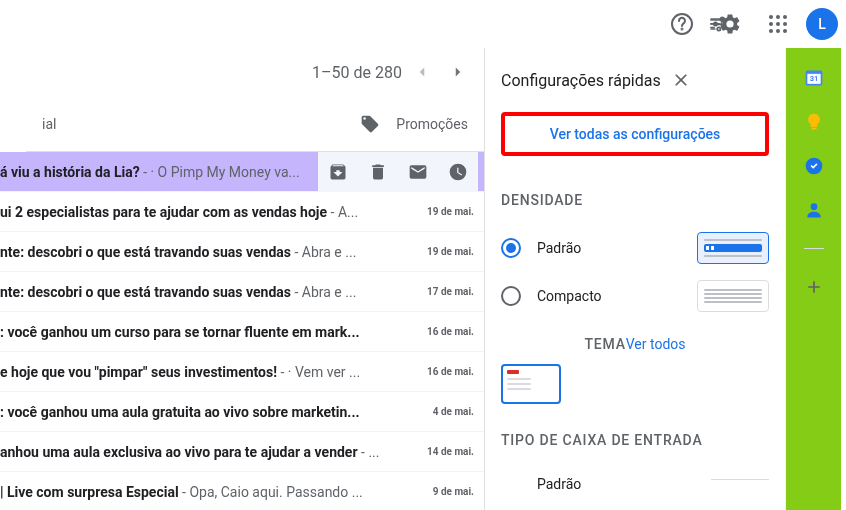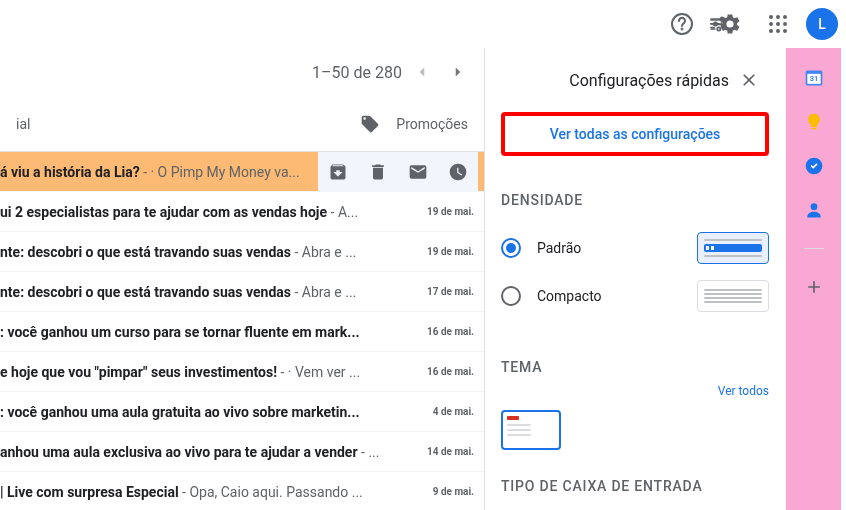--- a/index.html
+++ b/index.html
@@ -9,61 +9,61 @@
 .search-area { flex: 1; display: flex; align-items: center; justify-content: flex-end; padding-right: 100px; }
 .search-options { width: 24px; height: 24px; color: #5f6368; cursor: pointer; }
 .top-right { position: absolute; right: 8px; top: 0; height: 48px; display: flex; align-items: center; gap: 8px; }
 .icon-btn { width: 40px; height: 40px; border-radius: 50%; display: flex; align-items: center; justify-content: center; color: #5f6368; cursor: pointer; }
 .avatar { width: 32px; height: 32px; border-radius: 50%; background: #1a73e8; color: #fff; display: flex; align-items: center; justify-content: center; font-size: 14px; font-weight: 500; }
 
 .main { display: flex; height: 462px; }
 .email-col { width: 485px; border-right: 1px solid #e0e0e0; display: flex; flex-direction: column; }
 .toolbar-row { height: 48px; display: flex; align-items: center; justify-content: flex-end; padding-right: 10px; color: #5f6368; font-size: 16px; gap: 4px; }
 .nav-arrow { width: 32px; height: 32px; display: flex; align-items: center; justify-content: center; border-radius: 50%; cursor: pointer; color: #757575; }
-.tabs-row { height: 56px; display: flex; align-items: center; padding: 0 16px; border-bottom: 1px solid #e0e0e0; }
+.tabs-row { height: 56px; display: flex; align-items: center; padding: 0 16px; border-bottom: 1px solid #e0e0e0; margin-left: 26px; }
 .tab { display: flex; align-items: center; gap: 16px; color: #5f6368; font-size: 14px; }
 .tab-partial { margin-right: auto; }
 .email-list { flex: 1; overflow: hidden; }
 .email-row { height: 40px; display: flex; align-items: center; padding: 0 10px 0 0; border-bottom: 1px solid #f1f3f4; font-size: 14px; color: #202124; position: relative; }
-.email-row.selected { background: #fdba74; }
+.email-row.selected { background: #c4b5fd; }
 .email-subject { flex: 1; white-space: nowrap; overflow: hidden; text-overflow: ellipsis; padding-right: 8px; }
 .email-subject .bold { font-weight: 700; color: #202124; }
 .email-subject .snippet { color: #5f6368; }
 .email-date { font-size: 10px; color: #5f6368; min-width: 62px; text-align: right; font-weight:700; }
 .row-actions { display: flex; gap: 0; position: absolute; right: 6px; background: #f2f6fc; }
 .row-action { width: 40px; height: 40px; display: flex; align-items: center; justify-content: center; color: #5f6368; cursor: pointer; }
 
 .settings-panel { width: 300px; padding: 0 16px; }
-.panel-header { height: 64px; display: flex; align-items: center; justify-content: flex-end; }
+.panel-header { height: 64px; display: flex; align-items: center; justify-content: flex-start; }
 .panel-title { font-size: 16px; color: #202124; }
 .close-btn { width: 40px; height: 40px; display:flex; align-items:center; justify-content:center; color:#5f6368; cursor:pointer; border-radius:50%; }
 .highlight-box { border: 4px solid #ff0000; border-radius: 4px; padding: 0; margin-bottom: 36px; }
 .see-all-btn { height: 36px; display:flex; align-items:center; justify-content:center; color:#1a73e8; font-size:14px; font-weight:500; cursor:pointer; }
 .section-label { font-size: 14px; font-weight: 500; letter-spacing: 0.8px; color:#5f6368; margin-bottom: 16px; }
 .density-row { display:flex; align-items:center; height:48px; gap:16px; }
 .radio { width:20px; height:20px; border:2px solid #5f6368; border-radius:50%; display:flex; align-items:center; justify-content:center; }
 .radio.checked { border-color:#1a73e8; }
 .radio.checked::after { content:''; width:10px; height:10px; background:#1a73e8; border-radius:50%; }
 .density-label { flex:1; font-size:14px; color:#202124; }
 .density-preview { width:72px; height:32px; border:1px solid #dadce0; border-radius:4px; display:flex; flex-direction:column; justify-content:center; padding:4px 6px; gap:3px; }
 .density-preview.selected { border-color:#1a73e8; background:#e8f0fe; }
 .pv-line { height:2px; background:#bdc1c6; border-radius:1px; }
 .pv-line.thick { height:8px; background:#1a73e8; border-radius:2px; display:flex; align-items:center; padding:0 2px; }
 .pv-box { width:3px; height:4px; background:#fff; margin-right:2px; }
-.theme-header { display:flex; align-items:center; justify-content:space-between; margin:16px 0 12px; }
-.see-all-link { color:#1a73e8; font-size:12px; cursor:pointer;margin-top:48px; }
+.theme-header { display:flex; align-items:center; justify-content:center; margin:16px 0 12px; }
+.see-all-link { color:#1a73e8; font-size:14px; cursor:pointer; }
 .theme-thumb { width:60px; height:40px; border:2px solid #1a73e8; border-radius:4px; background:#fff; position:relative; overflow:hidden; }
 .theme-thumb::before { content:''; position:absolute; left:4px; top:4px; width:12px; height:4px; background:#d93025; border-radius:1px; }
 .theme-thumb::after { content:''; position:absolute; left:4px; top:12px; width:24px; height:2px; background:#dadce0; border-radius:1px; box-shadow:0 5px 0 #dadce0, 0 10px 0 #dadce0; }
 .inbox-section { margin-top:28px; }
 .inbox-row { display:flex; align-items:center; padding-left:36px; height:40px; }
 .inbox-label { flex:1; font-size:14px; color:#202124; }
 .inbox-preview { width:58px; height:10px; border-top:1px solid #dadce0; }
 
-.side-rail { width: 56px; background:#f9a8d4; border-left:1px solid #f1f3f4; display:flex; flex-direction:column; align-items:center; padding-top:20px; gap:24px; }
+.side-rail { width: 56px; background:#84cc16; border-left:1px solid #f1f3f4; display:flex; flex-direction:column; align-items:center; padding-top:20px; gap:24px; }
 .rail-icon { width:20px; height:20px; display:flex; align-items:center; justify-content:center; cursor:pointer; }
 .rail-divider { width:20px; height:1px; background:#dadce0; margin:4px 0; }
 
 svg { display:block; }
 </style>
 </head>
 <body>
 
 <div class="topbar">
   <div class="search-area">

